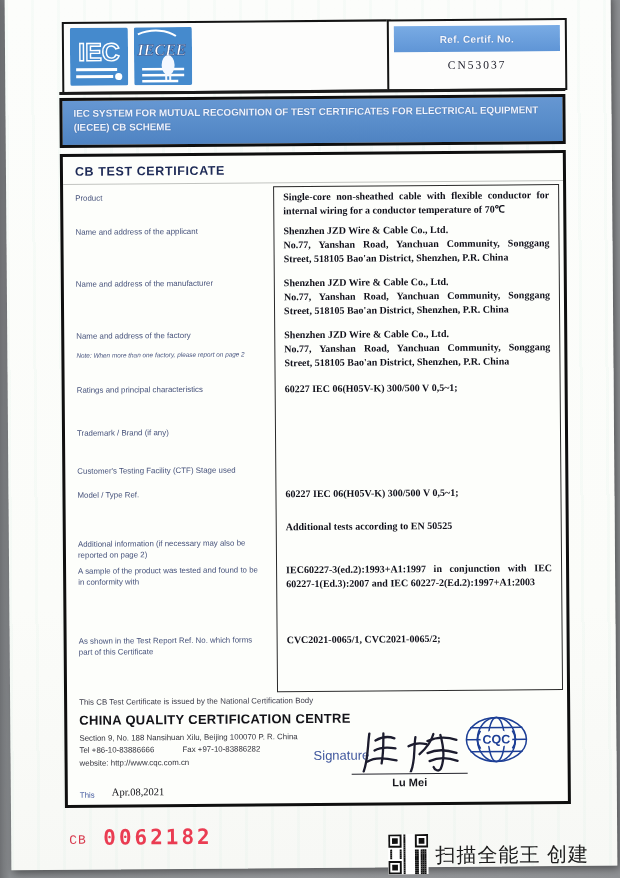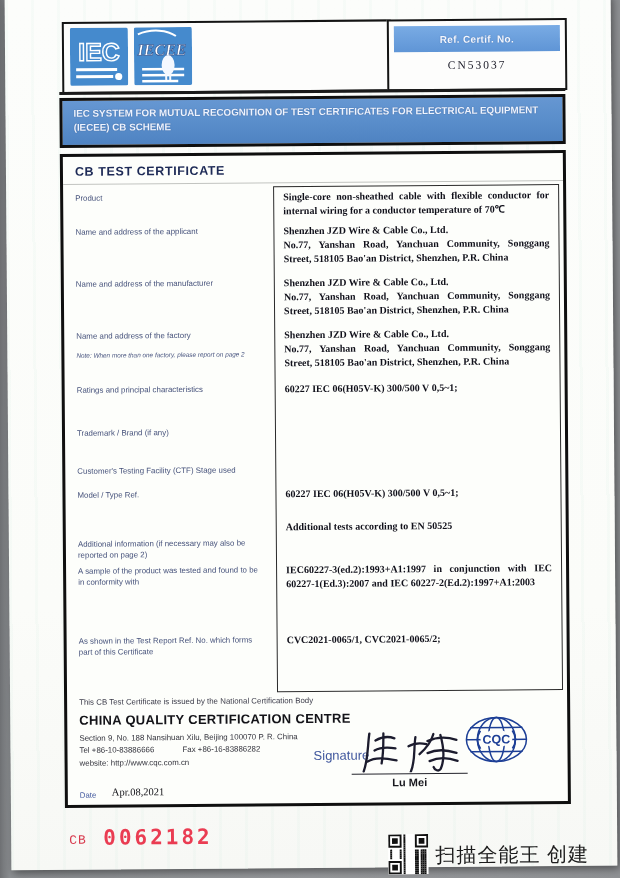--- a/index.html
+++ b/index.html
@@ -184,21 +184,21 @@
             </div>
             <div class="cvalue">CVC2021-0065/1, CVC2021-0065/2;</div>
           </div>
         </div>
 
     <div class="issued">This CB Test Certificate is issued by the National Certification Body</div>
     <div class="ncb-name">CHINA QUALITY CERTIFICATION CENTRE</div>
     <div class="ncb-lines">
       <span>Section 9, No. 188 Nansihuan Xilu, Beijing 100070 P. R. China</span><br>
       <span>Tel +86-10-83886666</span><span class="gap"></span>
-      <span>Fax +86-16-83886282</span><br>
+      <span>Fax +97-10-83886282</span><br>
       <span>website: http://www.cqc.com.cn</span>
     </div>
 
     <div class="sig-label">Signature</div>
     <svg class="sig-draw" viewBox="0 0 112 44">
       <g fill="none" stroke="#1c1c2e" stroke-width="2.3" stroke-linecap="round">
         <path d="M14,5 C12,17 13,29 8,43"></path>
         <path d="M20,12 C27,8 34,8 39,10"></path>
         <path d="M19,22 C26,18 34,19 40,20"></path>
         <path d="M28,5 C28,15 28,25 26,35"></path>
@@ -223,21 +223,21 @@
         <line x1="7" y1="13" x2="59" y2="13"></line>
         <line x1="3" y1="25" x2="63" y2="25"></line>
         <line x1="7" y1="37" x2="59" y2="37"></line>
       </g>
       <ellipse cx="33" cy="24" rx="16" ry="8.5" fill="#fdfefb"></ellipse>
       <path d="M17,16 Q11,25 17,34" fill="none" stroke="#1d3f96" stroke-width="1.8"></path>
       <path d="M49,16 Q55,25 49,34" fill="none" stroke="#1d3f96" stroke-width="1.8"></path>
       <text x="33" y="29" text-anchor="middle" font-family="Liberation Sans, sans-serif" font-size="12.5" font-weight="bold" fill="#1d3f96">CQC</text>
     </svg>
 
-    <div class="date-label">Date</div>
+    <div class="date-label">This</div>
     <div class="date-val">Apr.08,2021</div>
   </div>
 
   <div class="stamp-cb">CB</div>
   <div class="stamp-num">0062182</div>
 
   <svg class="qr" viewBox="0 0 21 21">
     <rect x="0" y="0" width="21" height="21" fill="#fff"></rect>
     <g fill="#111">
       <path d="M0,0h7v7h-7z M1,1v5h5v-5z" fill-rule="evenodd"></path>

